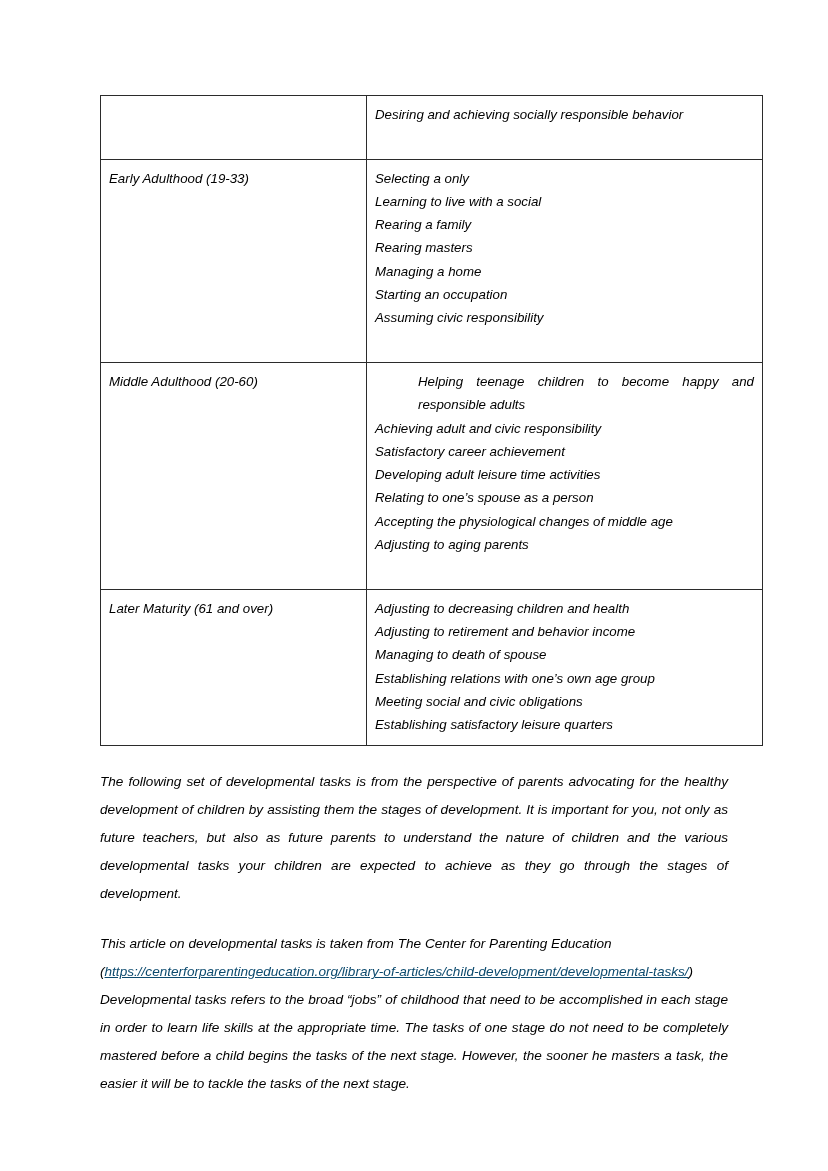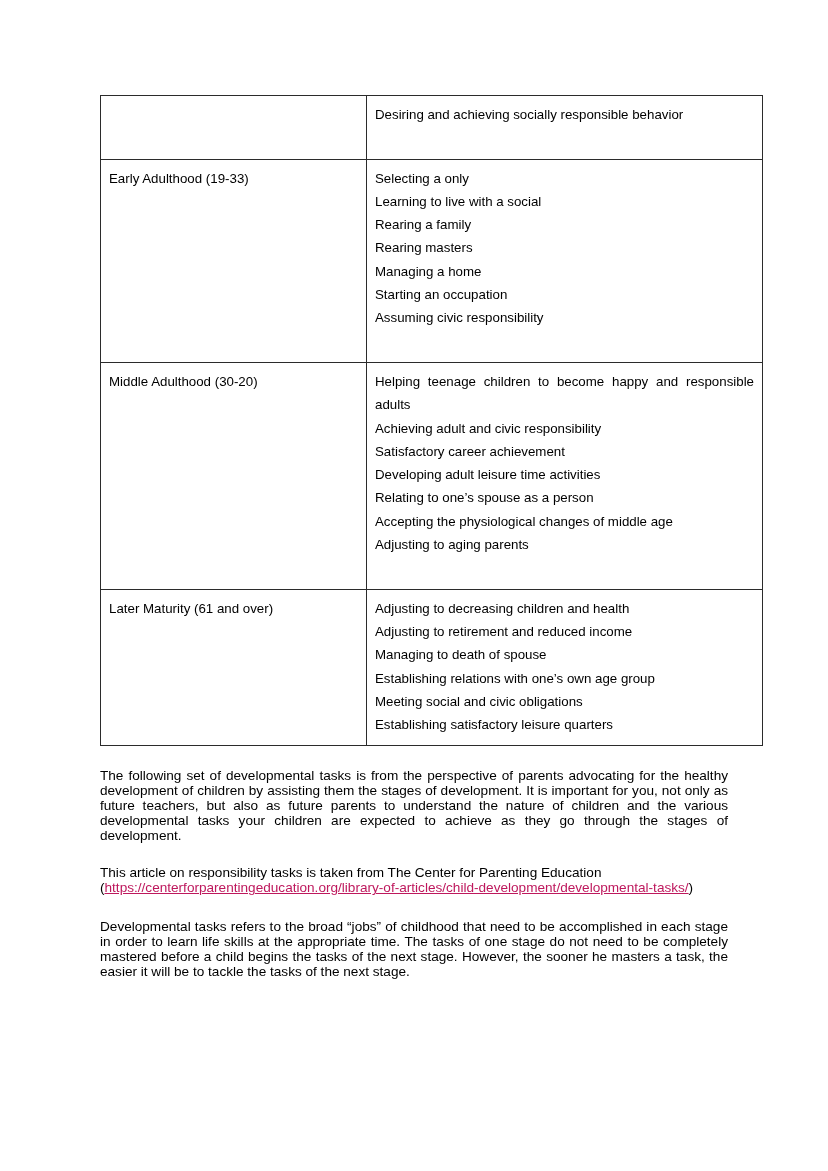--- a/index.html
+++ b/index.html
@@ -20,20 +20,21 @@
     left: 0; top: 0;
     width: 828px;
     height: 1171px;
     background: #ffffff;
   }
   .content {
     position: absolute;
     left: 100px;
     top: 95px;
     width: 628px;
+    font-style: italic;
   }
   table.tasks-table {
     border-collapse: collapse;
     width: 628px;
     table-layout: fixed;
   }
   table.tasks-table td {
     border: 1px solid #2b2b2b;
     vertical-align: top;
     padding: 7px 8px 9px 8px;
@@ -46,41 +47,41 @@
   td.tasks-cell {
     width: 379px;
   }
   .task-line {
     display: block;
     white-space: normal;
   }
   .task-line.justified {
     text-align: justify;
     text-align-last: left;
+    margin-left: 43px;
   }
   .para {
     font-size: 13.6px;
-    line-height: 15px;
+    line-height: 28px;
     text-align: justify;
     text-align-last: left;
     margin: 0;
   }
   .para-intro {
     margin-top: 22px;
   }
   .para-source {
     margin-top: 22px;
     text-align: left;
     text-align-last: left;
   }
   .para-last {
-    margin-top: 24px;
   }
   a.source-link {
-    color: #be185d;
+    color: #0c4a6e;
     text-decoration: underline;
   }
 </style>
 </head>
 <body>
 
 <div class="page">
   <div class="content">
 
     <table class="tasks-table">
@@ -99,49 +100,49 @@
             <span class="task-line">Learning to live with a social</span>
             <span class="task-line">Rearing a family</span>
             <span class="task-line">Rearing masters</span>
             <span class="task-line">Managing a home</span>
             <span class="task-line">Starting an occupation</span>
             <span class="task-line">Assuming civic responsibility</span>
             <span class="task-line">&nbsp;</span>
           </td>
         </tr>
         <tr>
-          <td class="stage-cell">Middle Adulthood (30-20)</td>
+          <td class="stage-cell">Middle Adulthood (20-60)</td>
           <td class="tasks-cell">
             <span class="task-line justified">Helping teenage children to become happy and responsible adults</span>
             <span class="task-line">Achieving adult and civic responsibility</span>
             <span class="task-line">Satisfactory career achievement</span>
             <span class="task-line">Developing adult leisure time activities</span>
             <span class="task-line">Relating to one’s spouse as a person</span>
             <span class="task-line">Accepting the physiological changes of middle age</span>
             <span class="task-line">Adjusting to aging parents</span>
             <span class="task-line">&nbsp;</span>
           </td>
         </tr>
         <tr>
           <td class="stage-cell">Later Maturity (61 and over)</td>
           <td class="tasks-cell">
             <span class="task-line">Adjusting to decreasing children and health</span>
-            <span class="task-line">Adjusting to retirement and reduced income</span>
+            <span class="task-line">Adjusting to retirement and behavior income</span>
             <span class="task-line">Managing to death of spouse</span>
             <span class="task-line">Establishing relations with one’s own age group</span>
             <span class="task-line">Meeting social and civic obligations</span>
             <span class="task-line">Establishing satisfactory leisure quarters</span>
           </td>
         </tr>
       </tbody>
     </table>
 
     <p class="para para-intro">The following set of developmental tasks is from the perspective of parents advocating for the healthy development of children by assisting them the stages of development. It is important for you, not only as future teachers, but also as future parents to understand the nature of children and the various developmental tasks your children are expected to achieve as they go through the stages of development.</p>
 
     <p class="para para-source">
-      <span>This article on responsibility tasks is taken from The Center for Parenting Education</span>
+      <span>This article on developmental tasks is taken from The Center for Parenting Education</span>
       <span>(</span><a class="source-link" href="#">https://centerforparentingeducation.org/library-of-articles/child-development/developmental-tasks/</a><span>)</span>
     </p>
 
     <p class="para para-last">Developmental tasks refers to the broad “jobs” of childhood that need to be accomplished in each stage in order to learn life skills at the appropriate time. The tasks of one stage do not need to be completely mastered before a child begins the tasks of the next stage. However, the sooner he masters a task, the easier it will be to tackle the tasks of the next stage.</p>
 
   </div>
 </div>
 
 </body></html>

